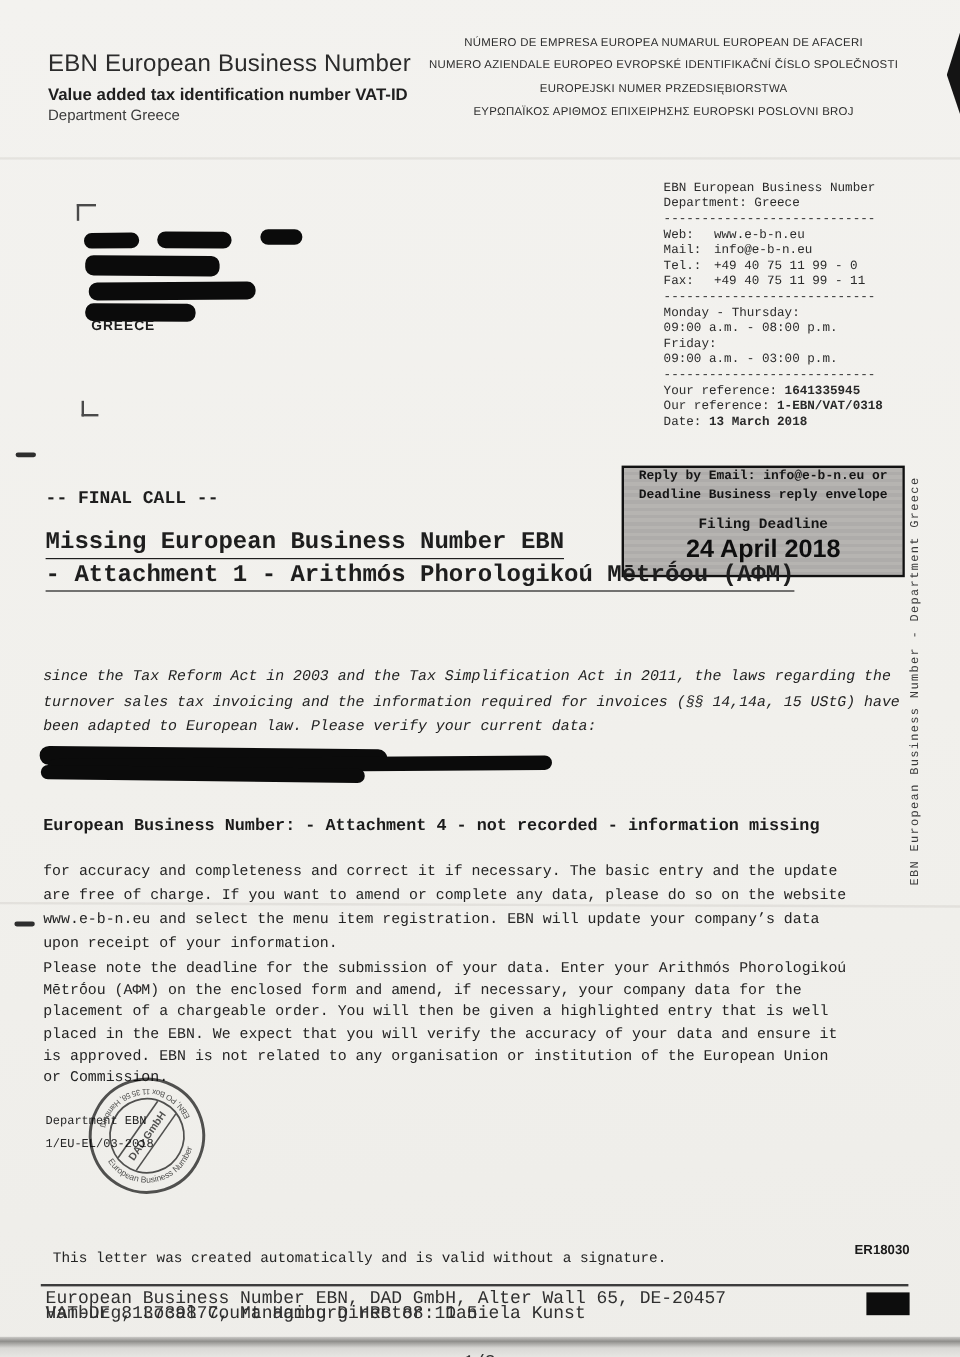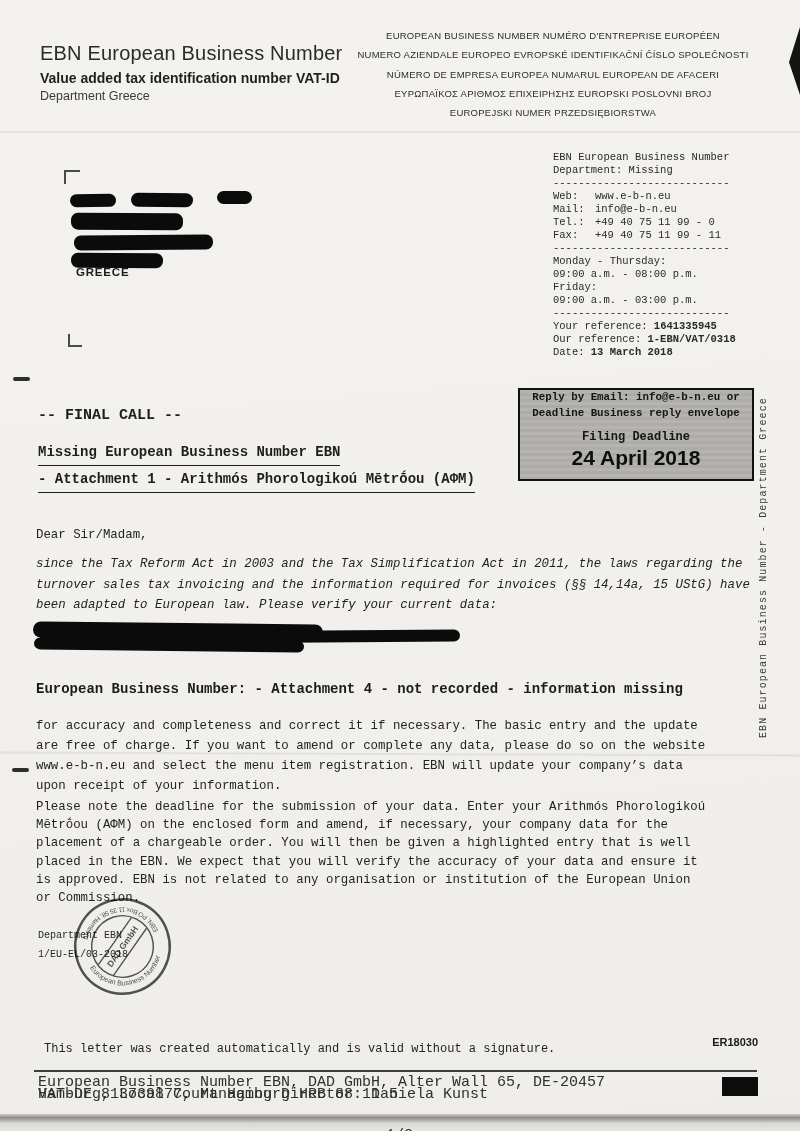--- a/index.html
+++ b/index.html
@@ -42,21 +42,21 @@
   .replybox{left:518px;top:388px;width:236px;height:93px;box-sizing:border-box;
     border:2px solid #111;text-align:center;
     background:repeating-linear-gradient(180deg,#b6b4b1 0 3px,#aeacaa 3px 6px);}
   .replybox .l{font-size:10.8px;font-weight:bold;line-height:15.5px;color:#151515;}
   .replybox .dl{font-size:12px;font-weight:bold;margin-top:9px;color:#151515;}
   .replybox .dd{font-family:"Liberation Sans",sans-serif;font-size:21px;font-weight:bold;
     margin-top:2px;color:#0e0e0e;}
 
   
   .fcall{font-size:15px;font-weight:bold;color:#1e1e1e;}
-  .subject{font-size:14px;font-weight:bold;line-height:23px;color:#1e1e1e;text-decoration:underline;}
+  .subject{font-size:20px;font-weight:bold;line-height:23px;color:#1e1e1e;text-decoration:underline;}
   .subject span{border-bottom:1.8px solid #1e1e1e;padding-bottom:1px;display:inline-block;margin-bottom:2px;}
   .body-txt{font-size:12.4px;line-height:20.5px;color:#232323;white-space:pre-wrap;width:755px;}
   .hl{font-size:14px;font-weight:bold;color:#1b1b1b;}
   .signoff{font-size:10px;line-height:19px;color:#262626;}
   .closing{font-size:12px;color:#242424;}
 
   
   .stamp{left:64px;top:888px;width:118px;height:118px;opacity:.8;mix-blend-mode:multiply;}
 
   
@@ -83,40 +83,39 @@
   <div class="abs folddash" style="left:13px;top:377px;width:17px;"></div>
   <div class="abs folddash" style="left:12px;top:768px;width:17px;"></div>
   <div class="abs bottomband"></div>
 
   <div class="abs" style="left:40px;top:42px;">
     <div class="lh-org">EBN European Business Number</div>
     <div class="lh-sub">Value added tax identification number VAT-ID</div>
     <div class="lh-dept">Department Greece</div>
   </div>
   <div class="abs lh-right" style="left:338px;top:26px;">
-    <div>EUROPEAN BUSINESS NUMBER    NUMÉRO D'ENTREPRISE EUROPÉEN</div>
+    <div>NÚMERO DE EMPRESA EUROPEA    NUMARUL EUROPEAN DE AFACERI</div>
     <div>NUMERO AZIENDALE EUROPEO   EVROPSKÉ IDENTIFIKAČNÍ ČÍSLO SPOLEČNOSTI</div>
-    <div>NÚMERO DE EMPRESA EUROPEA    NUMARUL EUROPEAN DE AFACERI</div>
+    <div>EUROPEJSKI NUMER PRZEDSIĘBIORSTWA</div>
     <div>ΕΥΡΩΠΑΪΚΟΣ ΑΡΙΘΜΟΣ ΕΠΙΧΕΙΡΗΣΗΣ    EUROPSKI POSLOVNI BROJ</div>
-    <div>EUROPEJSKI NUMER PRZEDSIĘBIORSTWA</div>
   </div>
 
   <div>
     <div class="redact" style="left:70px;top:194px;width:46px;height:13px;transform:rotate(-.6deg);"></div>
     <div class="redact" style="left:131px;top:193px;width:62px;height:14px;transform:rotate(.4deg);"></div>
     <div class="redact" style="left:217px;top:191px;width:35px;height:13px;"></div>
     <div class="redact" style="left:71px;top:213px;width:112px;height:17px;transform:rotate(.4deg);"></div>
     <div class="redact" style="left:74px;top:235px;width:139px;height:15px;transform:rotate(-.4deg);"></div>
     <div class="redact" style="left:71px;top:253px;width:92px;height:15px;transform:rotate(.3deg);"></div>
     <div class="abs greece" style="left:76px;top:266px;">GREECE</div>
   </div>
 
   <div class="abs mono info" style="left:553px;top:151px;">
     <div>EBN European Business Number</div>
-    <div>Department: Missing</div>
+    <div>Department: Greece</div>
     <div class="divider">----------------------------</div>
     <div><span class="lbl">Web:</span><span>www.e-b-n.eu</span></div>
     <div><span class="lbl">Mail:</span><span>info@e-b-n.eu</span></div>
     <div><span class="lbl">Tel.:</span><span>+49 40 75 11 99 - 0</span></div>
     <div><span class="lbl">Fax:</span><span>+49 40 75 11 99 - 11</span></div>
     <div class="divider">----------------------------</div>
     <div>Monday - Thursday:</div>
     <div>09:00 a.m. - 08:00 p.m.</div>
     <div>Friday:</div>
     <div>09:00 a.m. - 03:00 p.m.</div>
@@ -133,21 +132,20 @@
     <div class="dd">24 April 2018</div>
   </div>
 
   <div class="abs mono fcall" style="left:38px;top:407px;">-- FINAL CALL --</div>
 
   <div class="abs mono subject" style="left:38px;top:441px;">
     <span>Missing European Business Number EBN</span><br>
     <span>- Attachment 1 - Arithmós Phorologikoú Mētrṓou (ΑΦΜ)</span>
   </div>
 
-  <div class="abs mono body-txt" style="left:36px;top:525px;">Dear Sir/Madam,</div>
   <div class="abs mono body-txt" style="left:36px;top:554px;font-style:italic;">since the Tax Reform Act in 2003 and the Tax Simplification Act in 2011, the laws regarding the
 turnover sales tax invoicing and the information required for invoices (§§ 14,14a, 15 UStG) have
 been adapted to European law. Please verify your current data:</div>
 
   <div>
     <div class="redact" style="left:33px;top:623px;width:290px;height:16px;transform:rotate(.6deg);border-radius:9px;"></div>
     <div class="redact" style="left:40px;top:631px;width:420px;height:12px;transform:rotate(-.4deg);"></div>
     <div class="redact" style="left:34px;top:639px;width:270px;height:12px;transform:rotate(.7deg);"></div>
   </div>
 

